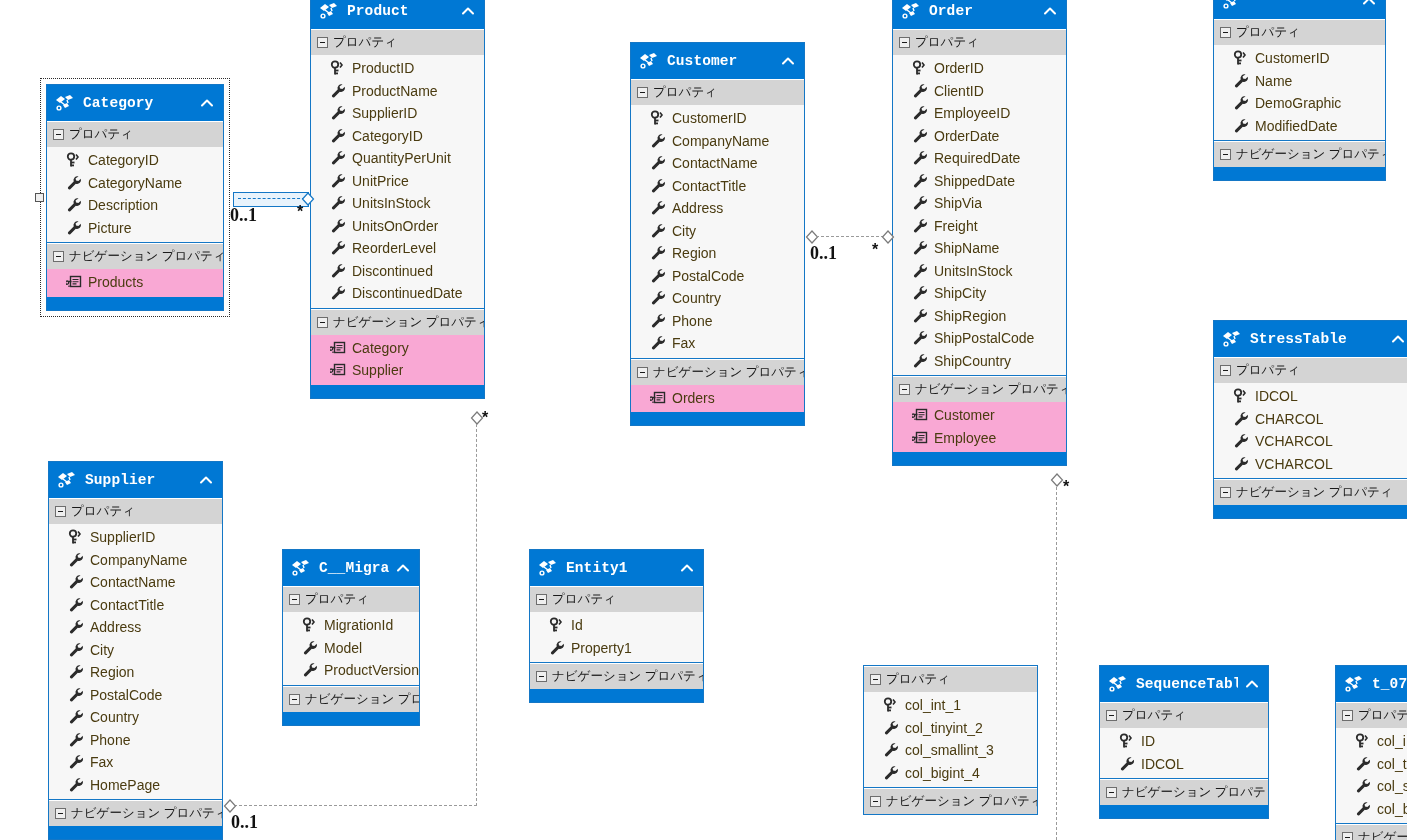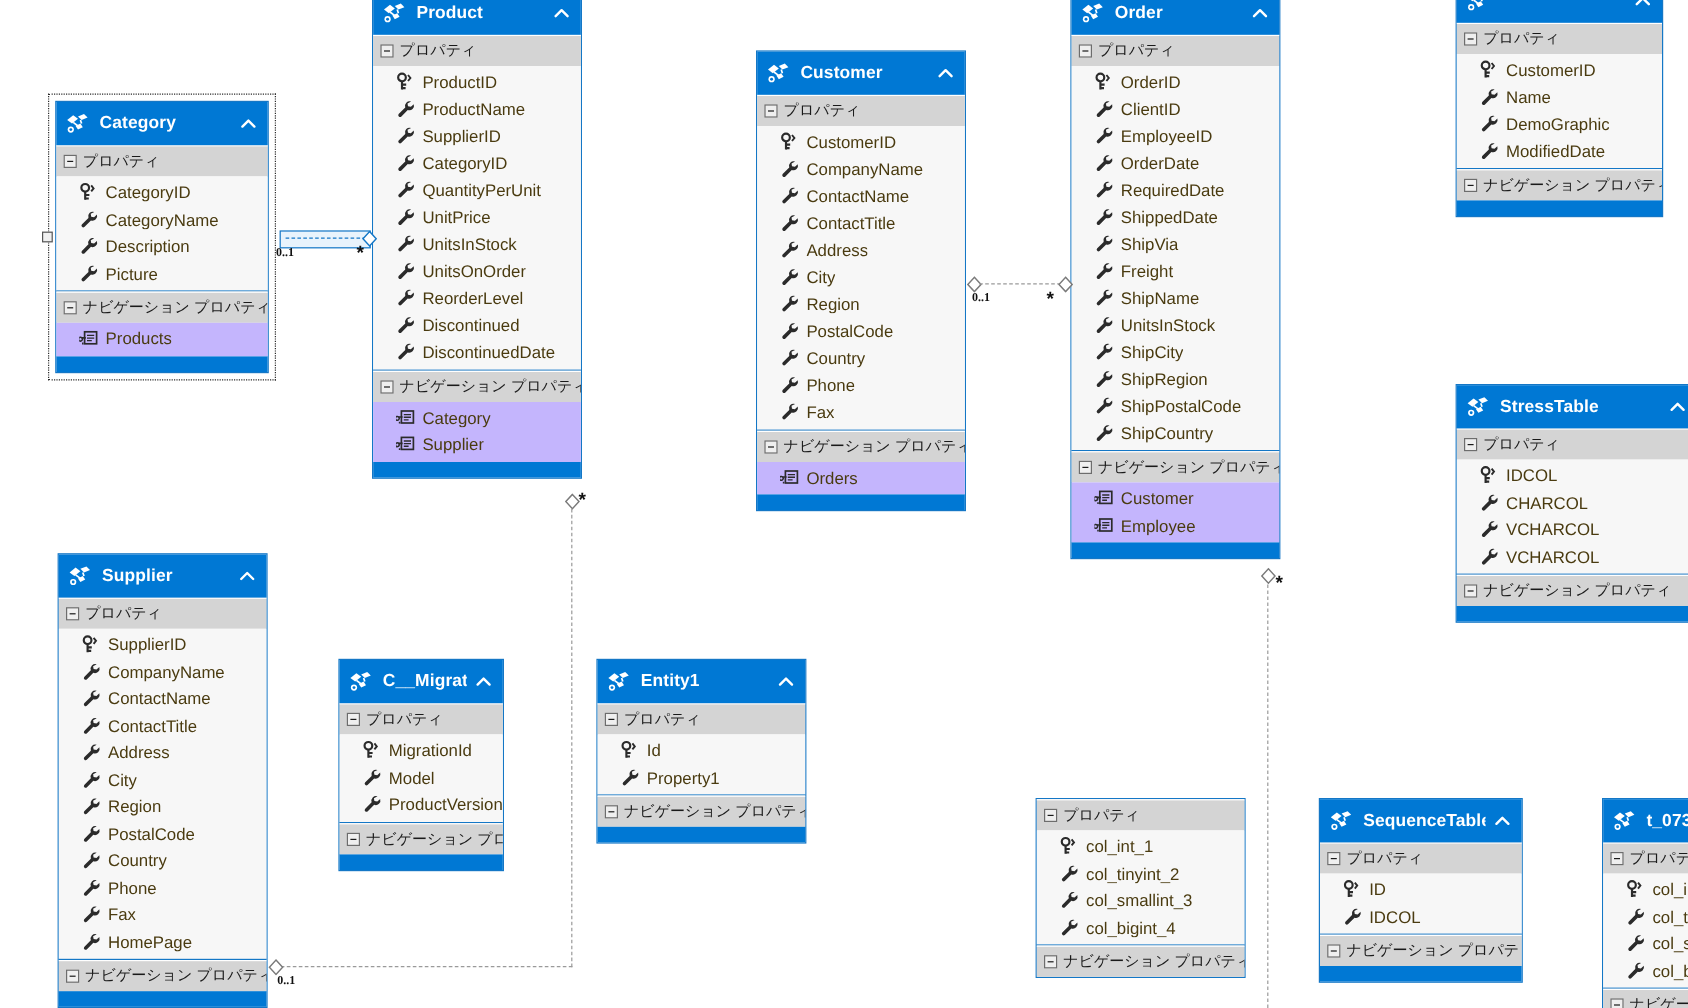--- a/index.html
+++ b/index.html
@@ -43,20 +43,21 @@
     margin-right: 8px;
     flex: 0 0 auto;
     display: block;
   }
   .entity .hdr .ttl {
     flex: 1 1 auto;
     overflow: hidden;
     text-overflow: clip;
     white-space: nowrap;
     letter-spacing: .1px;
+    font-family: Liberation Mono, monospace;
   }
   .entity .hdr .chev {
     flex: 0 0 auto;
     width: 16px; height: 16px;
     margin-left: 6px;
   }
 
   .sect {
     background: #d4d4d4;
     border-top: 1px solid #ffffff;
@@ -83,21 +84,21 @@
     position: absolute;
     left: 2px; right: 2px; top: 4px;
     height: 1px;
     background: #1a1a1a;
   }
   .proplist {
     background: #f7f7f7;
     padding: 2px 0 3px 0;
   }
   .navlist {
-    background: #c4b5fd;
+    background: #f9a8d4;
     padding: 2px 0 3px 0;
   }
   .prop {
     display: flex;
     align-items: center;
     height: 22.5px;
     padding-left: 19px;
     font-size: 14px;
     color: #4a3b10;
     white-space: nowrap;
@@ -121,21 +122,21 @@
     position: absolute;
     width: 9px; height: 9px;
     background: #f0f0f0;
     border: 1px solid #555;
   }
 
   
   .conn { position: absolute; pointer-events: none; }
   .card {
     position: absolute;
-    font-size: 10px;
+    font-size: 18px;
     font-weight: bold;
     color: #111;
     font-family: "Liberation Serif", serif;
   }
   .card.star { font-size: 16px; font-family: "Liberation Sans", sans-serif; }
 </style>
 </head>
 <body>
 
 <div id="canvas">
@@ -740,21 +741,21 @@
           <span class="pname">ProductVersion</span>
         </div>
       </div>
       <div class="sepline"></div>
       <div class="sect alt">
         <span class="exp"></span>
         <span>ナビゲーション プロパティ</span>
       </div>
       <div class="footer"></div>
     </div>
-    <div class="entity" style="left: 497px; top: 549px; width: 175px;">
+    <div class="entity" style="left: 529px; top: 549px; width: 175px;">
       <div class="hdr">
         <svg class="ent-ico" width="20" height="18">
           <use href="#ic-entity"></use>
         </svg>
         <span class="ttl">Entity1</span>
         <svg class="chev" width="16" height="16">
           <use href="#ic-chev"></use>
         </svg>
       </div>
       <div class="sect">

